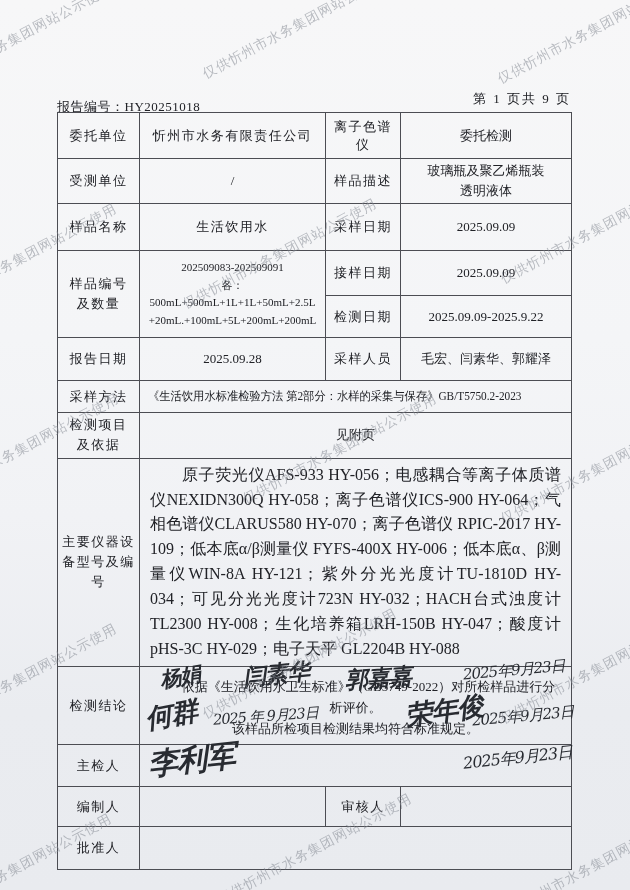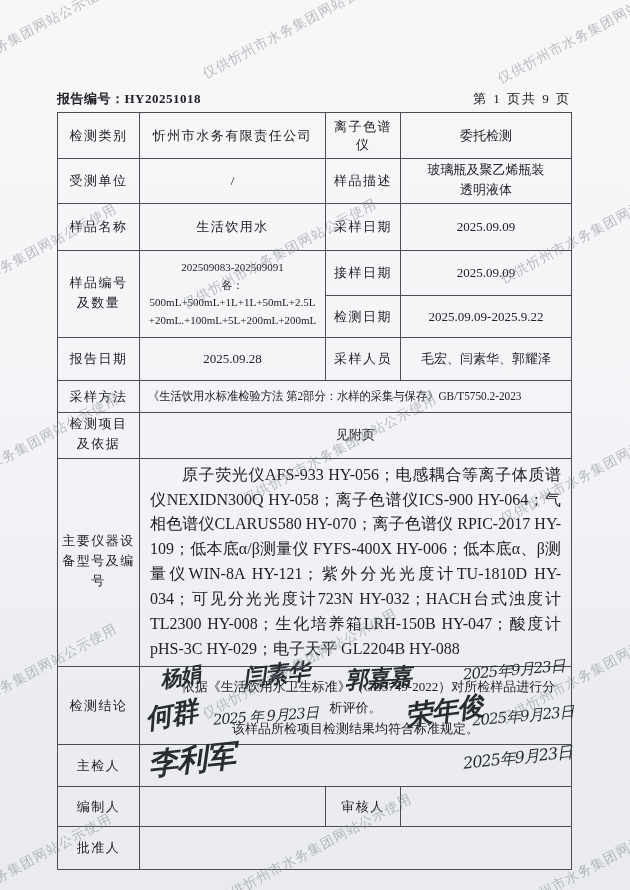--- a/index.html
+++ b/index.html
@@ -9,32 +9,32 @@
   .page{
     position:relative; width:630px; height:890px; margin:0 auto; overflow:hidden;
     background:linear-gradient(180deg,#f7f7f8 0%,#f4f5f7 38%,#f1f2f5 58%,#eaecf0 80%,#e9ebef 100%);
     font-family:"Liberation Serif","DejaVu Serif",serif; color:var(--ink);
   }
   .title{
     position:absolute; left:0; top:52px; width:100%; text-align:center;
     font-size:19px; font-weight:700; letter-spacing:1px; color:#202126;
   }
   .meta{position:absolute; left:57px; top:90px; width:514px; height:18px; font-size:13px;}
-  .report-no{position:absolute; left:0; top:0; letter-spacing:.5px;font-weight:bold;}
+  .report-no{position:absolute; left:0; top:8px; letter-spacing:.5px;}
   .page-info{position:absolute; right:0; top:0; letter-spacing:2px;}
   table.report{
     position:absolute; left:57px; top:112px; width:514px;
     border-collapse:collapse; table-layout:fixed;
   }
   td{
     border:1px solid var(--border); font-size:13px; text-align:center; vertical-align:middle;
     padding:2px 4px; overflow:visible;
   }
   td.lbl{letter-spacing:1.5px;}
-  .multiline{white-space:pre-line; line-height:1.55;font-family:Liberation Mono, monospace;}
+  .multiline{white-space:pre-line; line-height:1.55;}
   td.sampleno{font-size:11px; line-height:1.6; white-space:pre-line; letter-spacing:0;}
   td.method{text-align:left; padding-left:8px;}
   td.method span{display:inline-block; white-space:nowrap; font-size:12px; transform:scaleX(.94); transform-origin:left center;}
   td.para{
     text-align:justify; text-indent:2em; font-size:16px; line-height:1.56;
     padding:4px 10px; vertical-align:middle;
   }
   td.concl{
     text-align:center; vertical-align:top; padding:10px 12px 0 12px; text-indent:2em;
     font-size:13px; line-height:1.6; white-space:pre-line;
@@ -63,21 +63,21 @@
 
   <table class="report">
     <colgroup>
         <col style="width:82px">
         <col style="width:186px">
         <col style="width:75px">
         <col style="width:171px">
       </colgroup>
     <tbody>
         <tr style="height:46px">
-      <td class="lbl">检测类别</td>
+      <td class="lbl">委托单位</td>
       <td style="letter-spacing:1.5px">忻州市水务有限责任公司</td>
       <td class="lbl">离子色谱仪</td>
       <td>委托检测</td>
     </tr>
     <tr style="height:31px">
       <td class="lbl">受测单位</td>
       <td>/</td>
       <td class="lbl">样品描述</td>
       <td class="multiline">玻璃瓶及聚乙烯瓶装
 透明液体</td>

